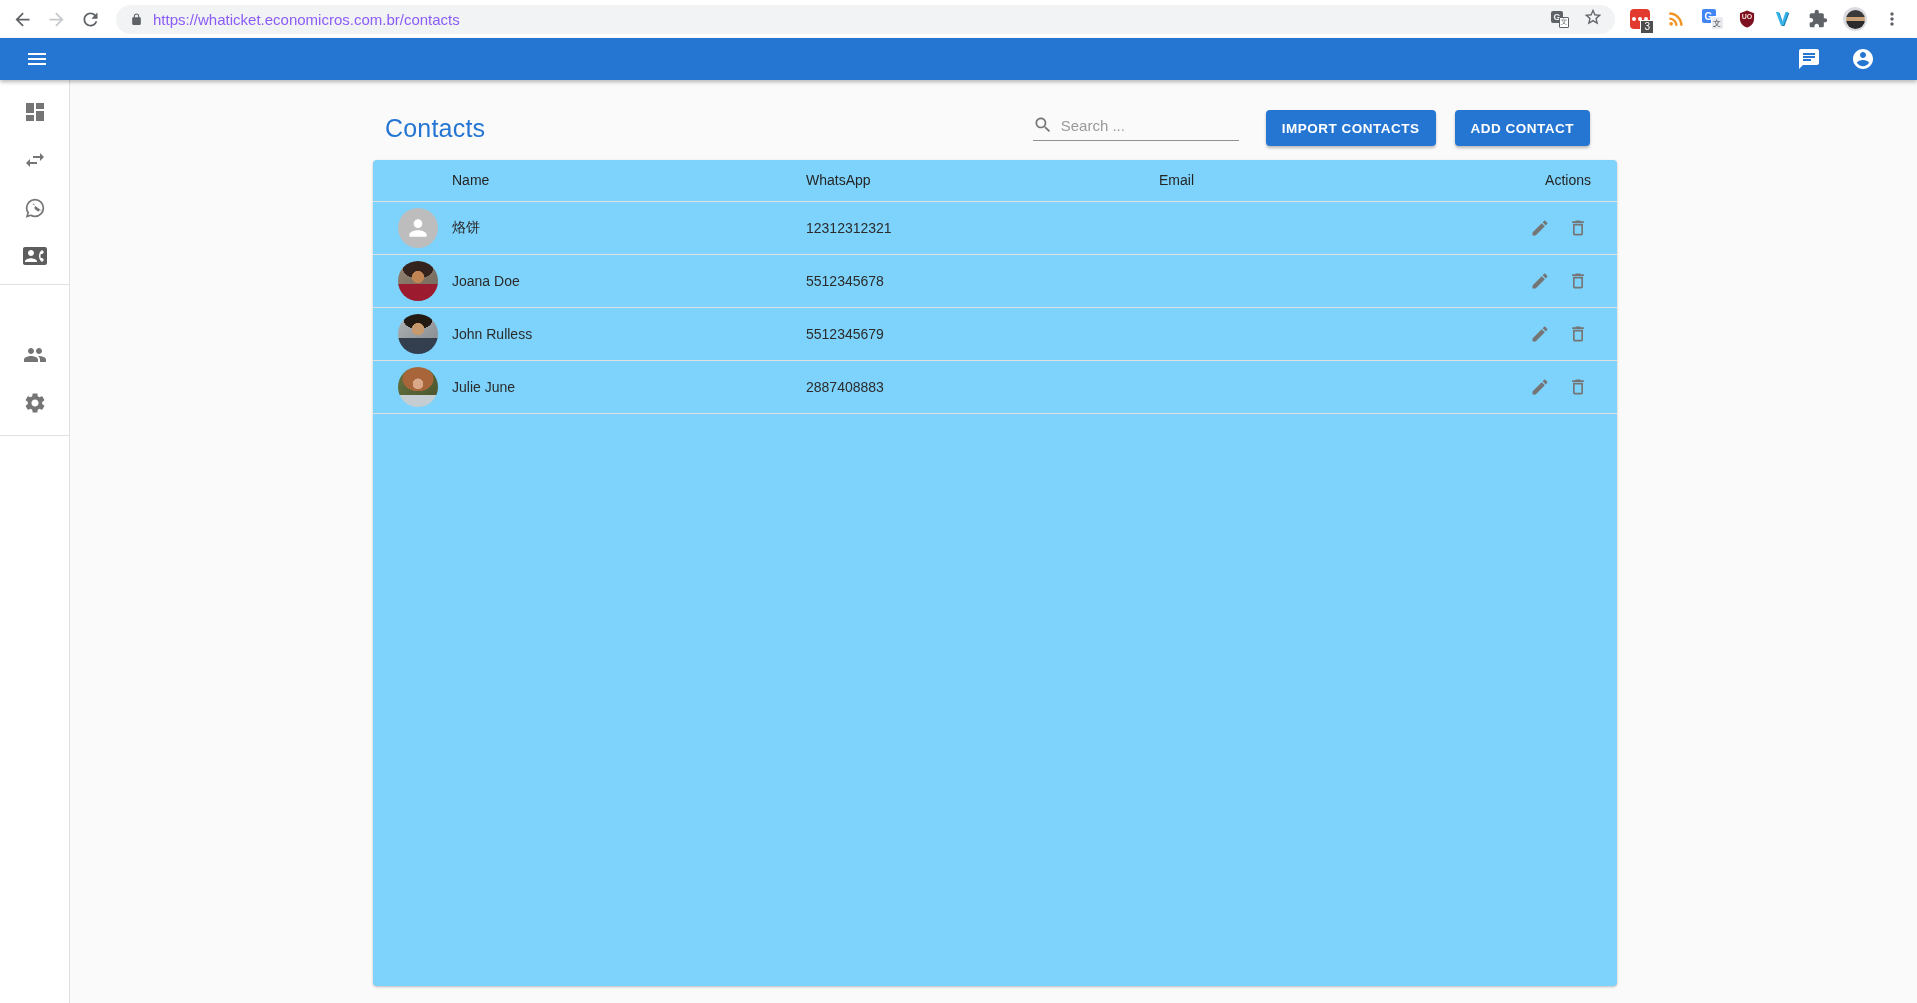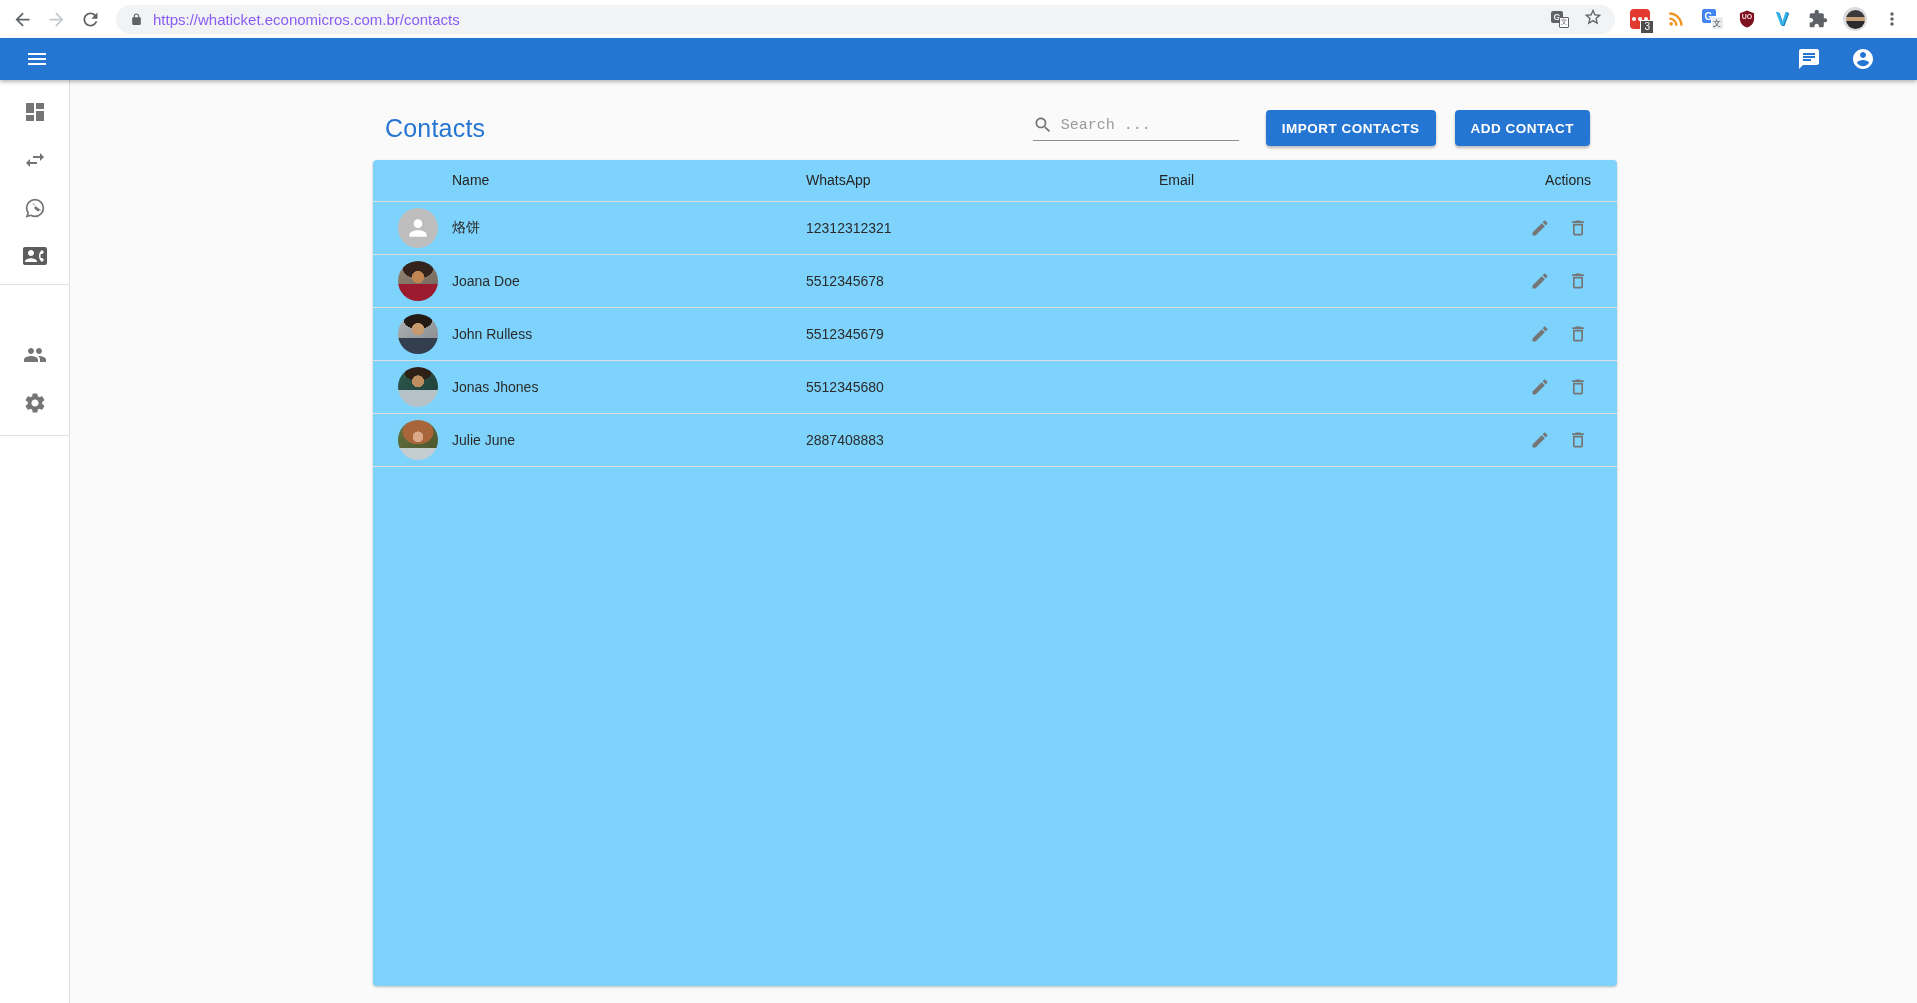--- a/index.html
+++ b/index.html
@@ -79,21 +79,21 @@
   
   .main { flex:1; background:#fafafa; overflow:hidden; }
   .content { width:1244px; margin-left:303px; }
   .page-header { display:flex; align-items:center; justify-content:space-between; margin-top:26px; height:44px; }
   .page-title { font-size:25px; font-weight:400; color:var(--primary); margin:12px; letter-spacing:.2px; }
   .header-right { display:flex; align-items:center; gap:19px; margin-right:27px; }
   .search-box { display:flex; align-items:center; gap:8px; width:206px; border-bottom:1px solid #909090;
     padding-bottom:5px; margin-right:8px; }
   .search-box svg { width:20px; height:20px; fill:#757575; flex:0 0 auto; }
   .search-box input { border:none; outline:none; background:transparent; font-size:15px; color:#3c3c3c;
-    width:100%; font-family:Liberation Mono, monospace; padding:0; }
+    width:100%; font-family:Liberation Sans, sans-serif; padding:0; }
   .search-box input::placeholder { color:#9a9a9a; }
   .btn {
     background:var(--primary); color:#fff; border:none; border-radius:4px; height:36px; padding:0 16px;
     font-size:13.5px; font-weight:bold; letter-spacing:.5px; font-family:inherit; cursor:pointer;
     box-shadow:0 2px 3px rgba(0,0,0,.26);
   }
   
   .card { margin-top:10px; height:826px; background:#7dd3fc; border-radius:4px;
     box-shadow:0 1px 3px rgba(0,0,0,.14), 0 1px 2px rgba(0,0,0,.12); overflow:hidden; }
   table { width:100%; border-collapse:collapse; table-layout:fixed; }
@@ -354,42 +354,20 @@
                       </svg>
       </button>
       <button class="icon-btn">
         <svg viewBox="0 0 24 24">
                         <path d="M6 19c0 1.1.9 2 2 2h8c1.1 0 2-.9 2-2V7H6v12zM8 9h8v10H8V9zm7.5-5-1-1h-5l-1 1H5v2h14V4h-3.5z"></path>
                       </svg>
       </button>
     </td>
   </tr>
 
-  <tr>
-    <td class="cell-avatar">
-      <div class="avatar avatar-photo" style="background: radial-gradient(circle at 50% 36%, rgb(189, 141, 96) 0px, rgb(189, 141, 96) 18%, rgba(0, 0, 0, 0) 19%), radial-gradient(54% 30% at 50% 16%, rgb(46, 32, 23) 0px, rgb(46, 32, 23) 60%, rgba(0, 0, 0, 0) 61%), linear-gradient(rgba(0, 0, 0, 0) 58%, rgb(181, 195, 201) 58%), linear-gradient(140deg, rgb(46, 90, 80), rgb(28, 58, 51));">
-        
-      </div>
-    </td>
-    <td>Jonas Jhones</td>
-    <td>5512345680</td>
-    <td></td>
-    <td class="cell-actions">
-      <button class="icon-btn">
-        <svg viewBox="0 0 24 24">
-                        <path d="M3 17.25V21h3.75L17.81 9.94l-3.75-3.75L3 17.25zM20.71 7.04c.39-.39.39-1.02 0-1.41l-2.34-2.34c-.39-.39-1.02-.39-1.41 0l-1.83 1.83 3.75 3.75 1.83-1.83z"></path>
-                      </svg>
-      </button>
-      <button class="icon-btn">
-        <svg viewBox="0 0 24 24">
-                        <path d="M6 19c0 1.1.9 2 2 2h8c1.1 0 2-.9 2-2V7H6v12zM8 9h8v10H8V9zm7.5-5-1-1h-5l-1 1H5v2h14V4h-3.5z"></path>
-                      </svg>
-      </button>
-    </td>
-  </tr>
 
   <tr>
     <td class="cell-avatar">
       <div class="avatar avatar-photo" style="background: radial-gradient(circle at 50% 42%, rgb(216, 168, 136) 0px, rgb(216, 168, 136) 17%, rgba(0, 0, 0, 0) 18%), radial-gradient(70% 55% at 50% 30%, rgb(168, 101, 58) 0px, rgb(168, 101, 58) 55%, rgba(0, 0, 0, 0) 56%), linear-gradient(rgba(0, 0, 0, 0) 70%, rgb(196, 205, 210) 70%), linear-gradient(140deg, rgb(102, 116, 63), rgb(71, 81, 44));">
         
       </div>
     </td>
     <td>Julie June</td>
     <td>2887408883</td>
     <td></td>

